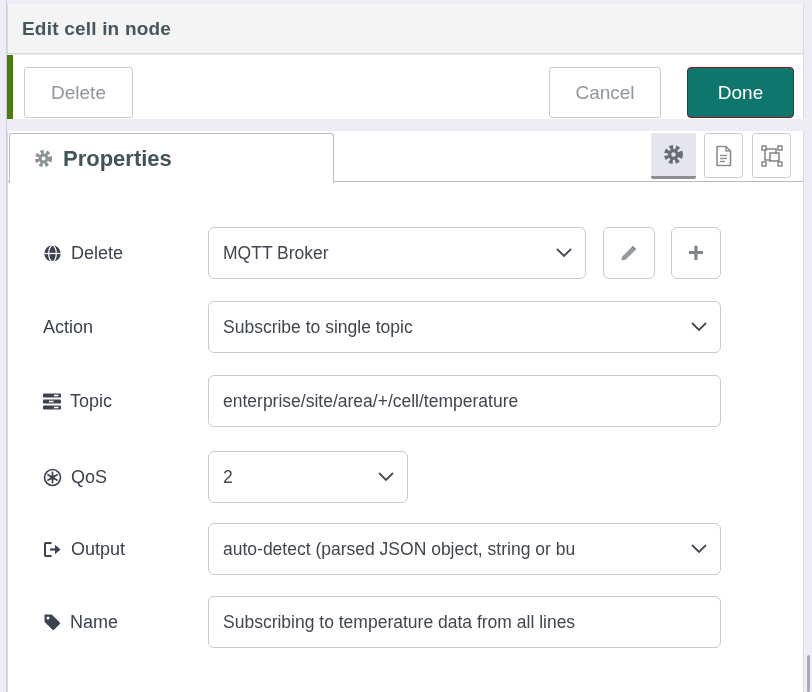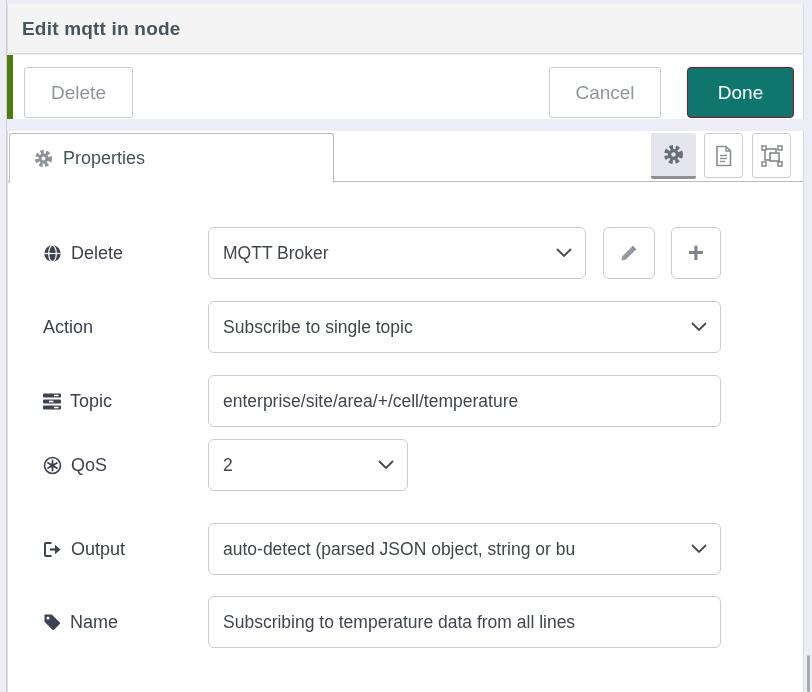--- a/index.html
+++ b/index.html
@@ -42,21 +42,21 @@
   .main{
     position:absolute;left:7px;top:131px;width:797px;height:561px;background:#ffffff;
     border-left:1px solid #d9d9de;border-right:1px solid #d9d9de;box-sizing:border-box;
   }
   .tabbar{position:absolute;left:0;top:0;width:100%;height:51px;border-bottom:1px solid #bbbbbb;box-sizing:border-box;}
   .tab{
     position:absolute;left:1px;top:2px;width:325px;height:50px;background:#ffffff;
     border:1px solid #bbbbbb;border-bottom:none;border-radius:3px 3px 0 0;box-sizing:border-box;
     display:flex;align-items:center;gap:10px;padding-left:24px;z-index:2;
   }
-  .tab .tab-label{font-size:18px;font-weight:normal;color:#41545c;}
+  .tab .tab-label{font-size:22px;font-weight:bold;color:#41545c;}
   .iconbtn{
     position:absolute;top:2px;height:45px;box-sizing:border-box;background:#ffffff;
     border:1px solid #cccccc;border-radius:3px;display:flex;align-items:center;justify-content:center;cursor:pointer;
   }
   .iconbtn.active{
     background:#e5e5ee;border:none;border-bottom:3px solid #8f8f99;border-radius:2px;height:46px;
   }
   .ib-gear{left:643px;width:45px;}
   .ib-doc{left:696px;width:39px;}
   .ib-group{left:744px;width:39px;}
@@ -71,21 +71,21 @@
     position:absolute;top:0;height:52px;box-sizing:border-box;background:#ffffff;
     border:1px solid #cbcbcf;border-radius:6px;font-size:17.5px;color:#40464f;
   }
   .select{
     display:flex;align-items:center;padding:0 40px 0 14px;cursor:pointer;
     white-space:nowrap;overflow:hidden;
   }
   .select .chev{position:absolute;right:13px;top:50%;margin-top:-5px;}
   .textinput{padding:0 14px;outline:none;font-family:"Liberation Sans","DejaVu Sans",sans-serif;}
   .row-server{top:96px;}  .row-action{top:170px;} .row-topic{top:244px;}
-  .row-qos{top:308px;}    .row-output{top:392px;} .row-name{top:465px;}
+  .row-qos{top:320px;}    .row-output{top:392px;} .row-name{top:465px;}
   .c-server{left:200px;width:378px;}
   .c-action{left:200px;width:513px;}
   .c-topic{left:200px;width:513px;}
   .c-qos{left:200px;width:200px;}
   .c-output{left:200px;width:513px;}
   .c-name{left:200px;width:513px;}
   .sq-btn{
     position:absolute;top:0;width:52px;height:52px;box-sizing:border-box;background:#fff;
     border:1px solid #cbcbcf;border-radius:6px;display:flex;align-items:center;justify-content:center;cursor:pointer;
   }
@@ -96,21 +96,21 @@
   .left-strip-line{position:absolute;left:6px;top:0;width:1px;height:692px;background:#cfcfd6;}
   .scroll-thumb{position:absolute;left:807px;top:655px;width:3px;height:37px;background:#a9a9b2;border-radius:2px;}
   svg{display:block;}
 </style>
 </head>
 <body>
 
 <div id="stage">
 
   <div class="hdr">
-    <h1>Edit mqtt in node</h1>
+    <h1>Edit cell in node</h1>
   </div>
 
   <div class="toolbar">
     <div class="btn secondary btn-delete">Delete</div>
     <div class="btn secondary btn-cancel">Cancel</div>
     <div class="btn primary btn-done">Done</div>
   </div>
 
   <div class="main">
 

